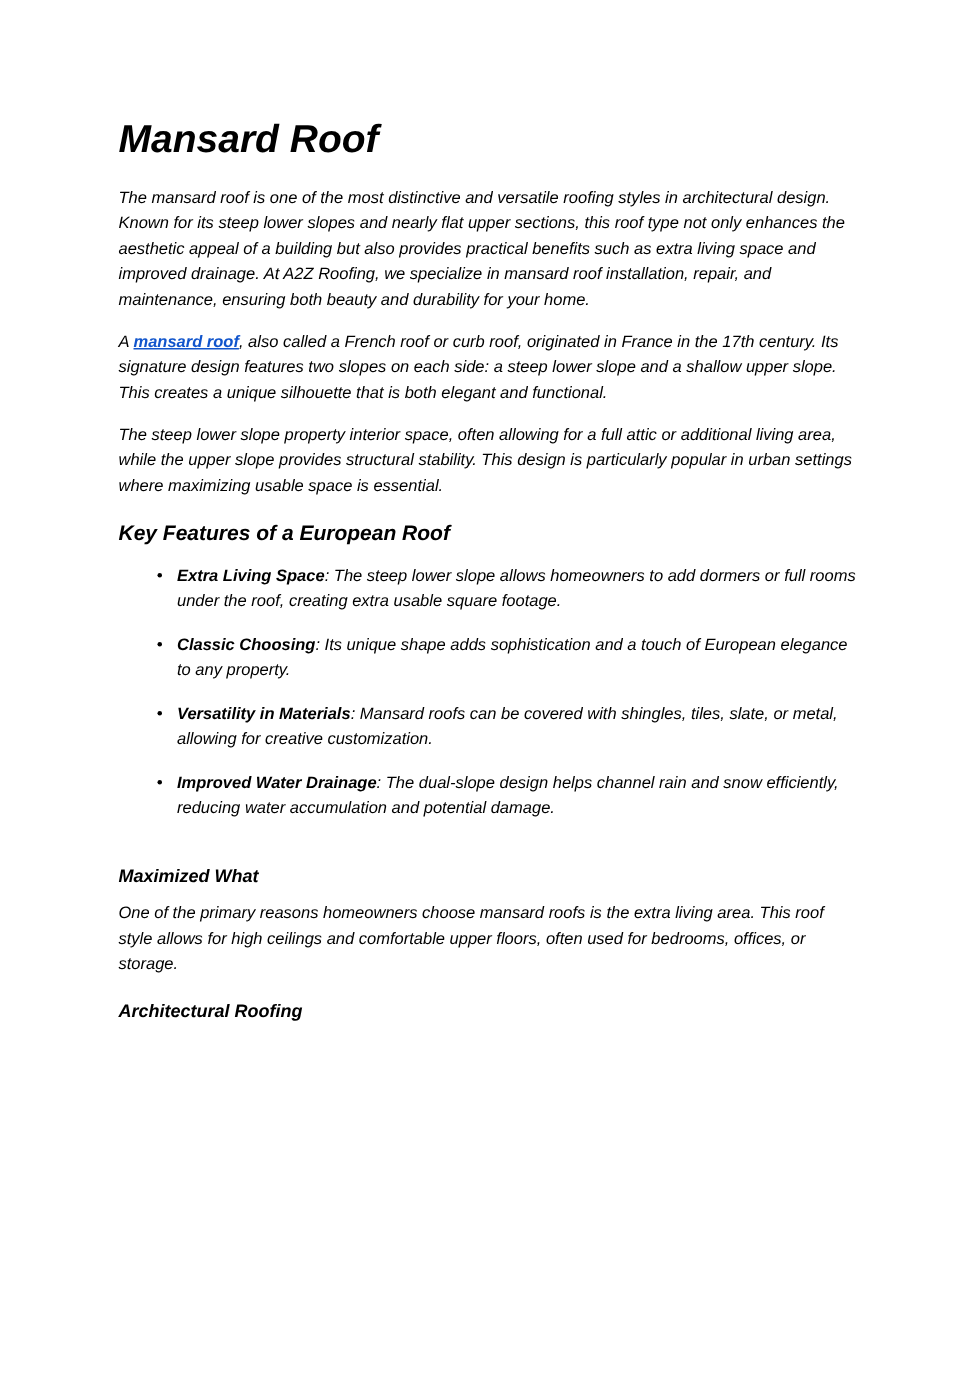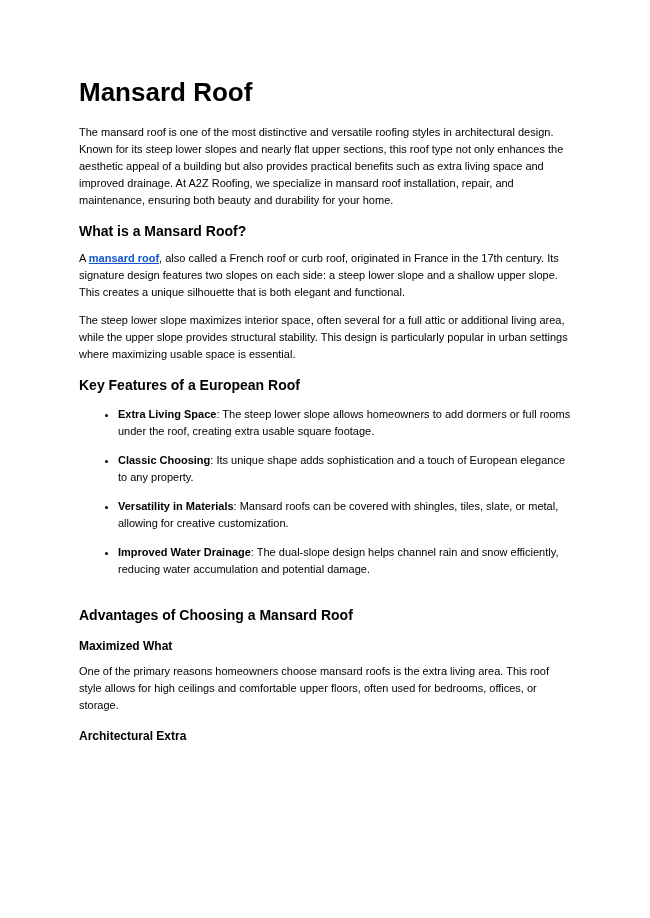--- a/index.html
+++ b/index.html
@@ -10,20 +10,21 @@
     background: #ffffff;
     font-family: "Liberation Sans", "DejaVu Sans", sans-serif;
     color: #000000;
   }
 
   .doc-page {
     width: 650px;
     height: 918px;
     background: #ffffff;
     overflow: hidden;
+    font-style: italic;
   }
 
   .doc-content {
     padding: 76px 79px 0 79px;
   }
 
   .doc-title {
     font-size: 26px;
     line-height: 32px;
     font-weight: 700;
@@ -76,39 +77,37 @@
 </head>
 <body>
 
 <div class="doc-page">
   <div class="doc-content">
 
     <h1 class="doc-title">Mansard Roof</h1>
 
     <p class="body-text">The mansard roof is one of the most distinctive and versatile roofing styles in architectural design. Known for its steep lower slopes and nearly flat upper sections, this roof type not only enhances the aesthetic appeal of a building but also provides practical benefits such as extra living space and improved drainage. At A2Z Roofing, we specialize in mansard roof installation, repair, and maintenance, ensuring both beauty and durability for your home.</p>
 
-    <h2 class="section-heading">What is a Mansard Roof?</h2>
 
     <p class="body-text"><span>A </span><a class="doc-link">mansard roof</a><span>, also called a French roof or curb roof, originated in France in the 17th century. Its signature design features two slopes on each side: a steep lower slope and a shallow upper slope. This creates a unique silhouette that is both elegant and functional.</span></p>
 
-    <p class="body-text">The steep lower slope maximizes interior space, often several for a full attic or additional living area, while the upper slope provides structural stability. This design is particularly popular in urban settings where maximizing usable space is essential.</p>
+    <p class="body-text">The steep lower slope property interior space, often allowing for a full attic or additional living area, while the upper slope provides structural stability. This design is particularly popular in urban settings where maximizing usable space is essential.</p>
 
     <h2 class="section-heading">Key Features of a European Roof</h2>
 
 
     <ul class="feature-list">
       <li><span class="bold-term">Extra Living Space</span><span>: The steep lower slope allows homeowners to add dormers or full rooms under the roof, creating extra usable square footage.</span></li>
       <li><span class="bold-term">Classic Choosing</span><span>: Its unique shape adds sophistication and a touch of European elegance to any property.</span></li>
       <li><span class="bold-term">Versatility in Materials</span><span>: Mansard roofs can be covered with shingles, tiles, slate, or metal, allowing for creative customization.</span></li>
       <li><span class="bold-term">Improved Water Drainage</span><span>: The dual-slope design helps channel rain and snow efficiently, reducing water accumulation and potential damage.</span></li>
     </ul>
 
-    <h2 class="section-heading">Advantages of Choosing a Mansard Roof</h2>
 
 
     <h3 class="sub-heading">Maximized What</h3>
 
     <p class="body-text">One of the primary reasons homeowners choose mansard roofs is the extra living area. This roof style allows for high ceilings and comfortable upper floors, often used for bedrooms, offices, or storage.</p>
 
-    <h3 class="sub-heading">Architectural Extra</h3>
+    <h3 class="sub-heading">Architectural Roofing</h3>
 
   </div>
 </div>
 
 </body></html>

